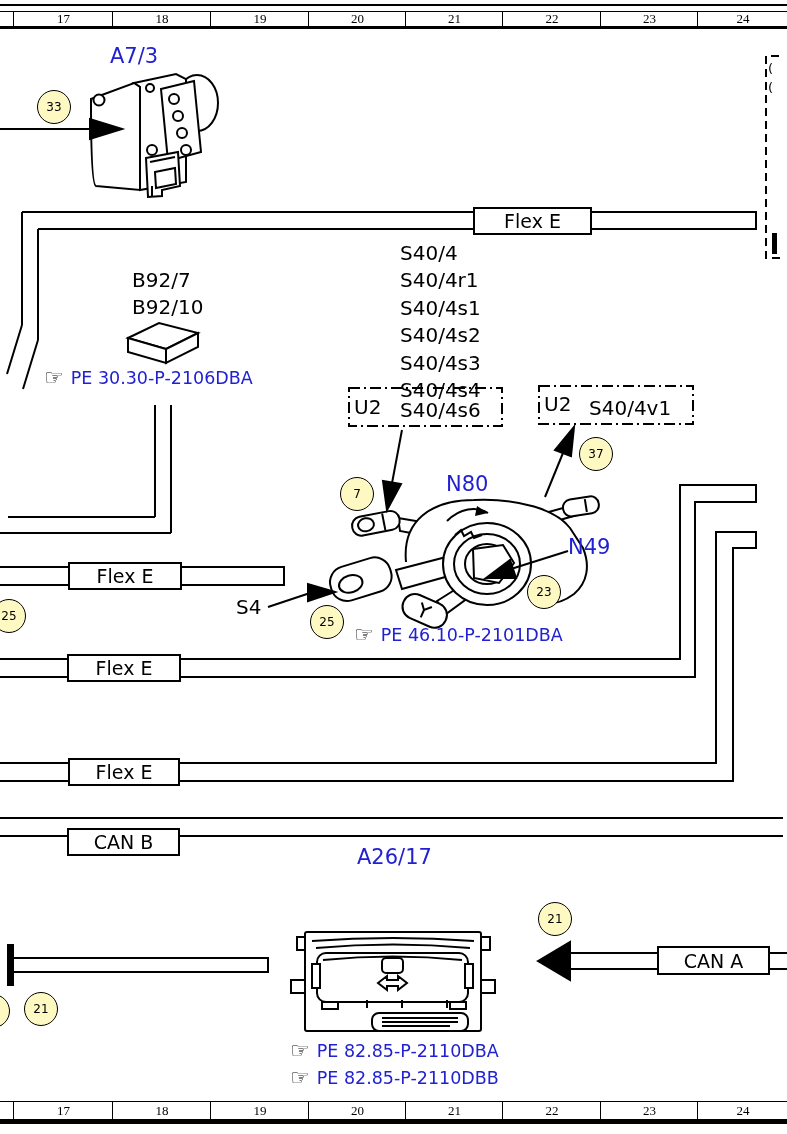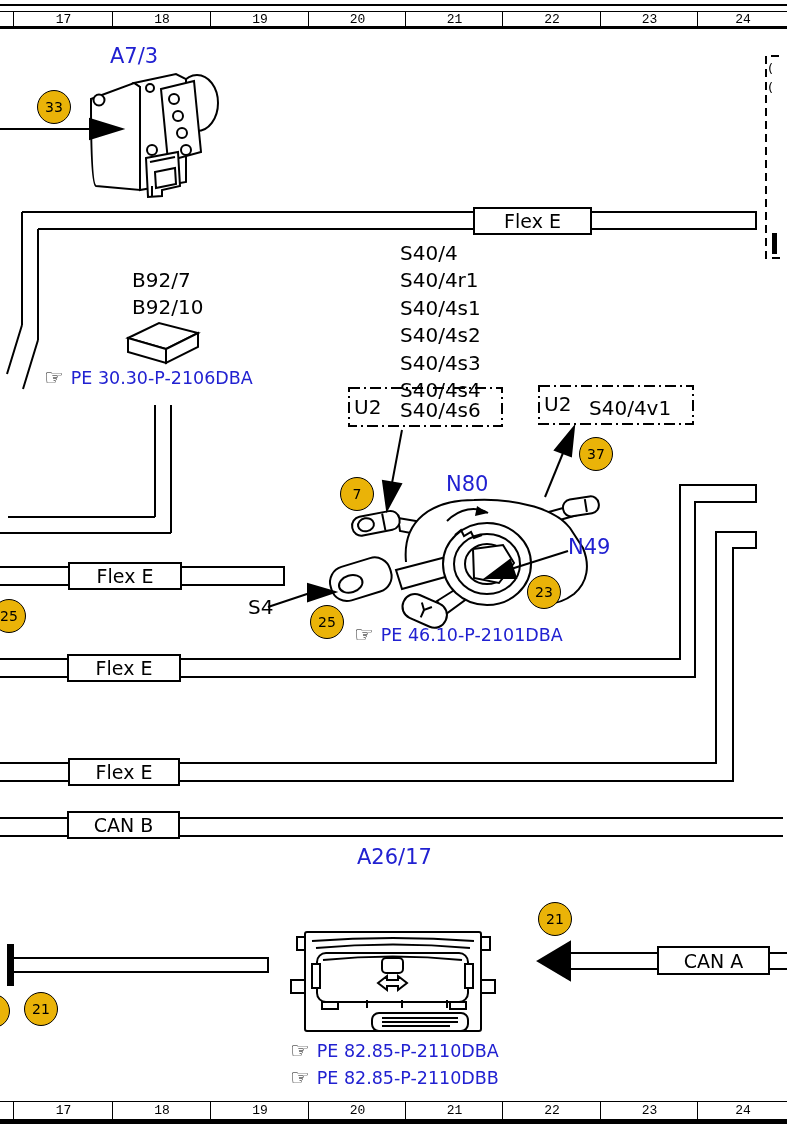--- a/index.html
+++ b/index.html
@@ -2,27 +2,27 @@
 <html style="--blue: #2121d1;"><head>
 <meta charset="utf-8">
 <style>
   html,body{margin:0;padding:0;background:#fff;}
   .canvas{position:relative;width:787px;height:1134px;background:#fff;overflow:hidden;
           font-family:"DejaVu Sans",sans-serif;color:#000;}
   svg{position:absolute;left:0;top:0;}
   .hline{position:absolute;background:#000;}
   .ruler{position:absolute;left:0;width:787px;border-top:1.5px solid #000;box-sizing:border-box;}
   .ruler .cell{position:absolute;top:0;bottom:0;border-left:1.5px solid #000;
-               font-family:Liberation Mono, monospace;font-size:13px;
+               font-family:Liberation Serif, serif;font-size:13px;
                display:flex;align-items:center;justify-content:center;}
   .busbox{position:absolute;background:#fff;border:2px solid #000;box-sizing:border-box;
           display:flex;align-items:center;justify-content:center;font-size:19px;}
   .callout{position:absolute;width:34px;height:34px;border:1.7px solid #000;border-radius:50%;
-           background:#eab308;box-sizing:border-box;display:flex;align-items:center;justify-content:center;
-           font-size:14px;}
+           background:#fef9c3;box-sizing:border-box;display:flex;align-items:center;justify-content:center;
+           font-size:12px;}
   .bluelabel{position:absolute;color:var(--blue,#2121d1);font-size:21px;white-space:nowrap;}
   .blacklabel{position:absolute;color:#000;font-size:20px;white-space:nowrap;}
   .s40list{position:absolute;left:400px;top:240px;font-size:20px;line-height:27.4px;}
   .u2text{position:absolute;font-size:20px;white-space:nowrap;}
   .ref{position:absolute;display:flex;align-items:center;gap:7px;white-space:nowrap;}
   .ref .hand{font-size:22px;color:#000;line-height:20px;}
   .ref .reftext{color:var(--blue,#2121d1);font-size:17.5px;}
   .fragment{position:absolute;font-size:13px;color:#000;}
 </style>
 </head>
@@ -198,39 +198,39 @@
     <div class="cell" style="left:405px;width:97px;">21</div>
     <div class="cell" style="left:502px;width:98px;">22</div>
     <div class="cell" style="left:600px;width:97px;">23</div>
     <div class="cell" style="left:697px;width:90px;">24</div>
   </div>
 
   <div class="busbox" style="left:473px;top:207px;width:119px;height:28px;">Flex E</div>
   <div class="busbox" style="left:68px;top:562px;width:114px;height:28px;">Flex E</div>
   <div class="busbox" style="left:67px;top:654px;width:114px;height:28px;">Flex E</div>
   <div class="busbox" style="left:68px;top:758px;width:112px;height:28px;">Flex E</div>
-  <div class="busbox" style="left:67px;top:811px;width:113px;height:28px;">CAN B</div>
+  <div class="busbox" style="left:67px;top:828px;width:113px;height:28px;">CAN B</div>
   <div class="busbox" style="left:637px;top:946px;width:113px;height:29px;margin-left:20px;">CAN A</div>
 
   <div class="callout" style="left:37px;top:90px;">33</div>
   <div class="callout" style="left:340px;top:477px;">7</div>
   <div class="callout" style="left:579px;top:437px;">37</div>
   <div class="callout" style="left:527px;top:575px;">23</div>
   <div class="callout" style="left:-8px;top:599px;">25</div>
   <div class="callout" style="left:310px;top:605px;">25</div>
   <div class="callout" style="left:538px;top:902px;">21</div>
   <div class="callout" style="left:-24px;top:994px;"></div>
   <div class="callout" style="left:24px;top:992px;">21</div>
 
   <div class="bluelabel" style="left:110px;top:44px;">A7/3</div>
   <div class="blacklabel" style="left:132px;top:268px;">B92/7</div>
   <div class="blacklabel" style="left:132px;top:295px;">B92/10</div>
   <div class="bluelabel" style="left:446px;top:472px;">N80</div>
   <div class="bluelabel" style="left:568px;top:535px;">N49</div>
-  <div class="blacklabel" style="left:236px;top:595px;margin-left:12px;">S4</div>
+  <div class="blacklabel" style="left:236px;top:595px;">S4</div>
   <div class="bluelabel" style="left:357px;top:845px;">A26/17</div>
 
   <div class="s40list">
     <div>S40/4</div>
     <div>S40/4r1</div>
     <div>S40/4s1</div>
     <div>S40/4s2</div>
     <div>S40/4s3</div>
     <div>S40/4s4</div>
   </div>

